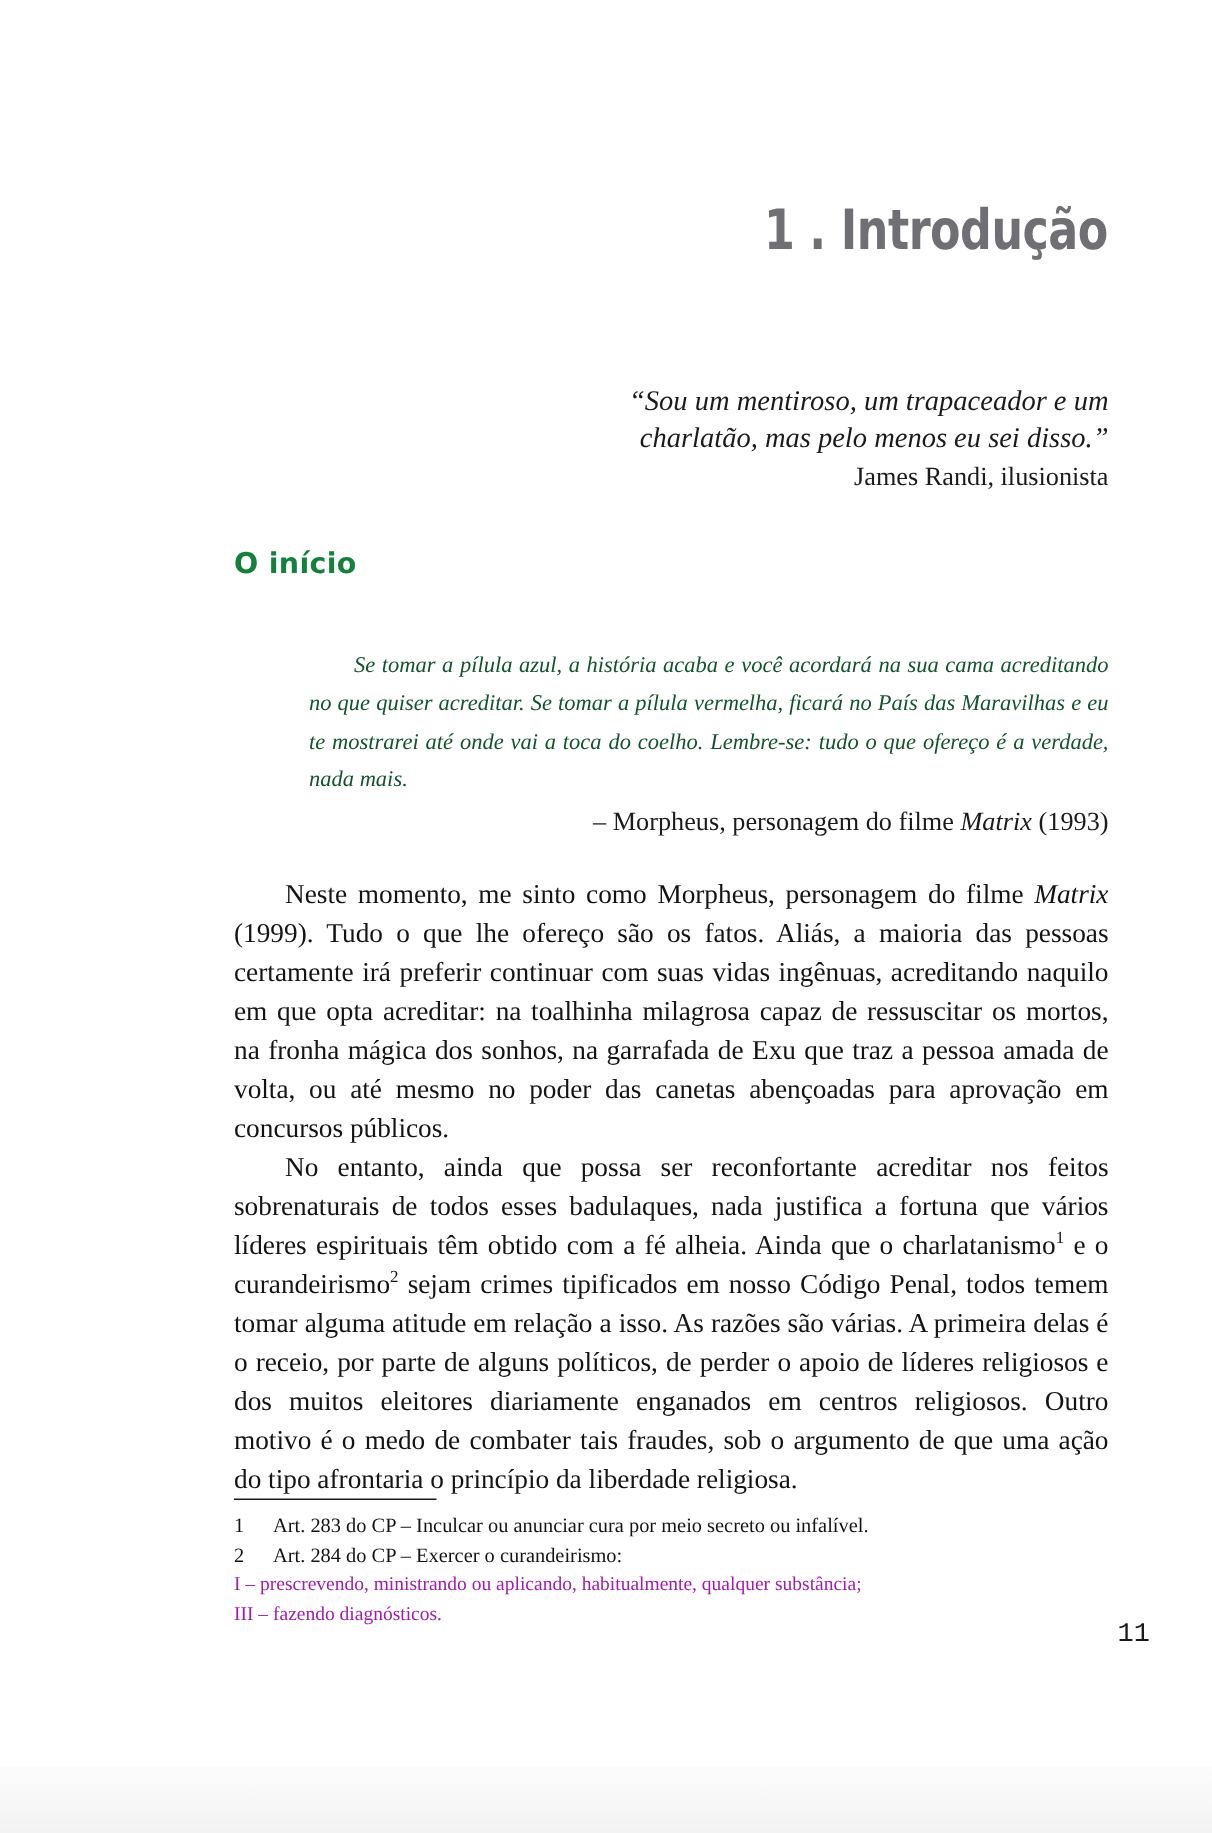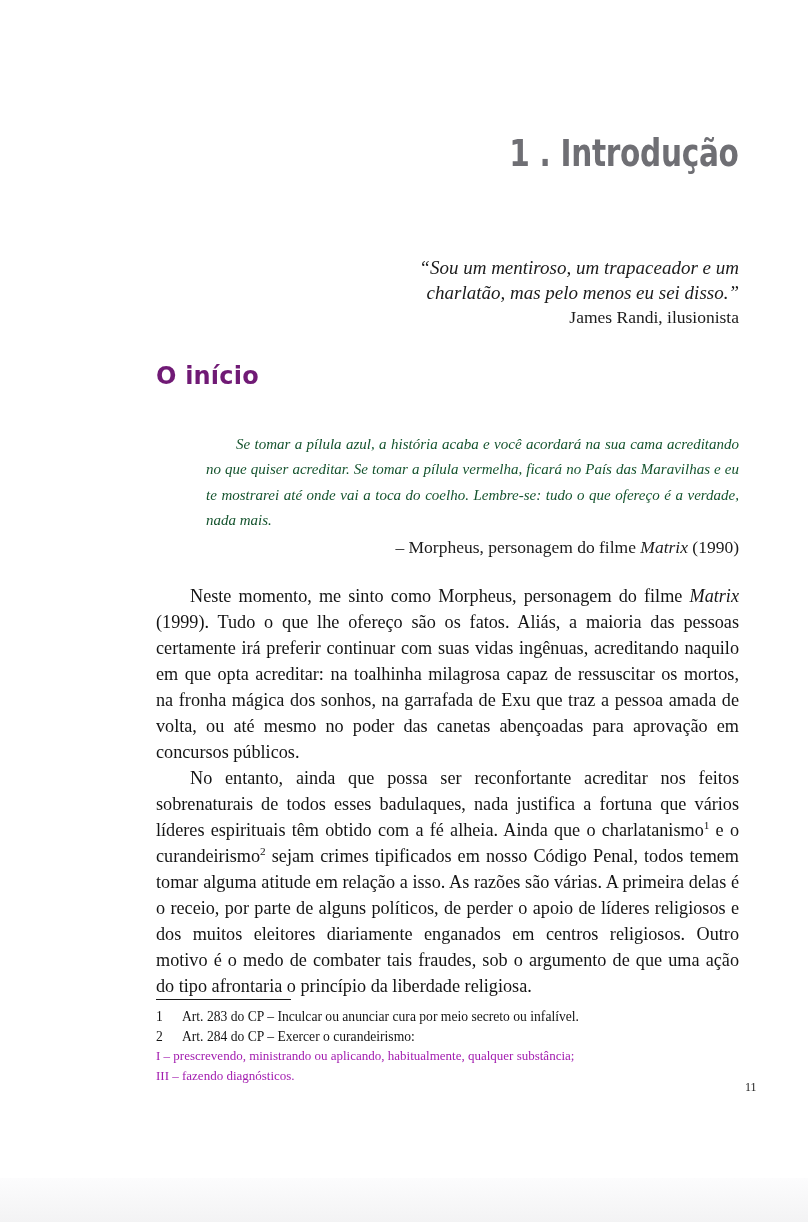--- a/index.html
+++ b/index.html
@@ -82,24 +82,24 @@
   }
 
   
   .section-heading {
     position: absolute;
     top: 358px;
     left: 0;
     margin: 0;
     font-family: "DejaVu Sans", "Liberation Sans", sans-serif;
     font-weight: 700;
-    font-size: 24px;
+    font-size: 19px;
     line-height: 36px;
     letter-spacing: 0.2px;
-    color: #701a75;
+    color: #15803d;
   }
 
   
   .blockquote {
     position: absolute;
     top: 432px;
     left: 50px;
     width: 533px;
     margin: 0;
   }
@@ -176,43 +176,43 @@
     font-size: 13px;
     line-height: 19.5px;
     color: #a21caf;
   }
 
   
   .folio {
     position: absolute;
     top: 1080px;
     left: 745px;
-    font-family: Liberation Serif, serif;
-    font-size: 12px;
+    font-family: Liberation Mono, monospace;
+    font-size: 18px;
     color: #1a1a1a;
   }
 </style>
 </head>
 <body>
 
 <div class="page">
   <div class="content">
 
     <h1 class="chapter-title">1 . Introdução</h1>
 
     <div class="epigraph">
       <p class="epigraph-quote">“Sou um mentiroso, um trapaceador e um charlatão, mas pelo menos eu sei disso.”</p>
       <p class="epigraph-source">James Randi, ilusionista</p>
     </div>
 
     <h2 class="section-heading">O início</h2>
 
     <blockquote class="blockquote">
       <p>Se tomar a pílula azul, a história acaba e você acordará na sua cama acreditando no que quiser acreditar. Se tomar a pílula vermelha, ficará no País das Maravilhas e eu te mostrarei até onde vai a toca do coelho. Lembre-se: tudo o que ofereço é a verdade, nada mais.</p>
-      <p class="attribution"><span>– Morpheus, personagem do filme </span><em>Matrix</em><span> (1990)</span></p>
+      <p class="attribution"><span>– Morpheus, personagem do filme </span><em>Matrix</em><span> (1993)</span></p>
     </blockquote>
 
     <div class="body-copy">
       <p><span>Neste momento, me sinto como Morpheus, personagem do filme </span><em>Matrix</em><span> (1999). Tudo o que lhe ofereço são os fatos. Aliás, a maioria das pessoas certamente irá preferir continuar com suas vidas ingênuas, acreditando naquilo em que opta acreditar: na toalhinha milagrosa capaz de ressuscitar os mortos, na fronha mágica dos sonhos, na garrafada de Exu que traz a pessoa amada de volta, ou até mesmo no poder das canetas abençoadas para aprovação em concursos públicos.</span></p>
 
       <p><span>No entanto, ainda que possa ser reconfortante acreditar nos feitos sobrenaturais de todos esses badulaques, nada justifica a fortuna que vários líderes espirituais têm obtido com a fé alheia. Ainda que o charlatanismo</span><sup class="fn-ref">1</sup><span> e o curandeirismo</span><sup class="fn-ref">2</sup><span> sejam crimes tipificados em nosso Código Penal, todos temem tomar alguma atitude em relação a isso. As razões são várias. A primeira delas é o receio, por parte de alguns políticos, de perder o apoio de líderes religiosos e dos muitos eleitores diariamente enganados em centros religiosos. Outro motivo é o medo de combater tais fraudes, sob o argumento de que uma ação do tipo afrontaria o princípio da liberdade religiosa.</span></p>
     </div>
 
     <div class="footnotes">
       <hr class="footnote-rule">

